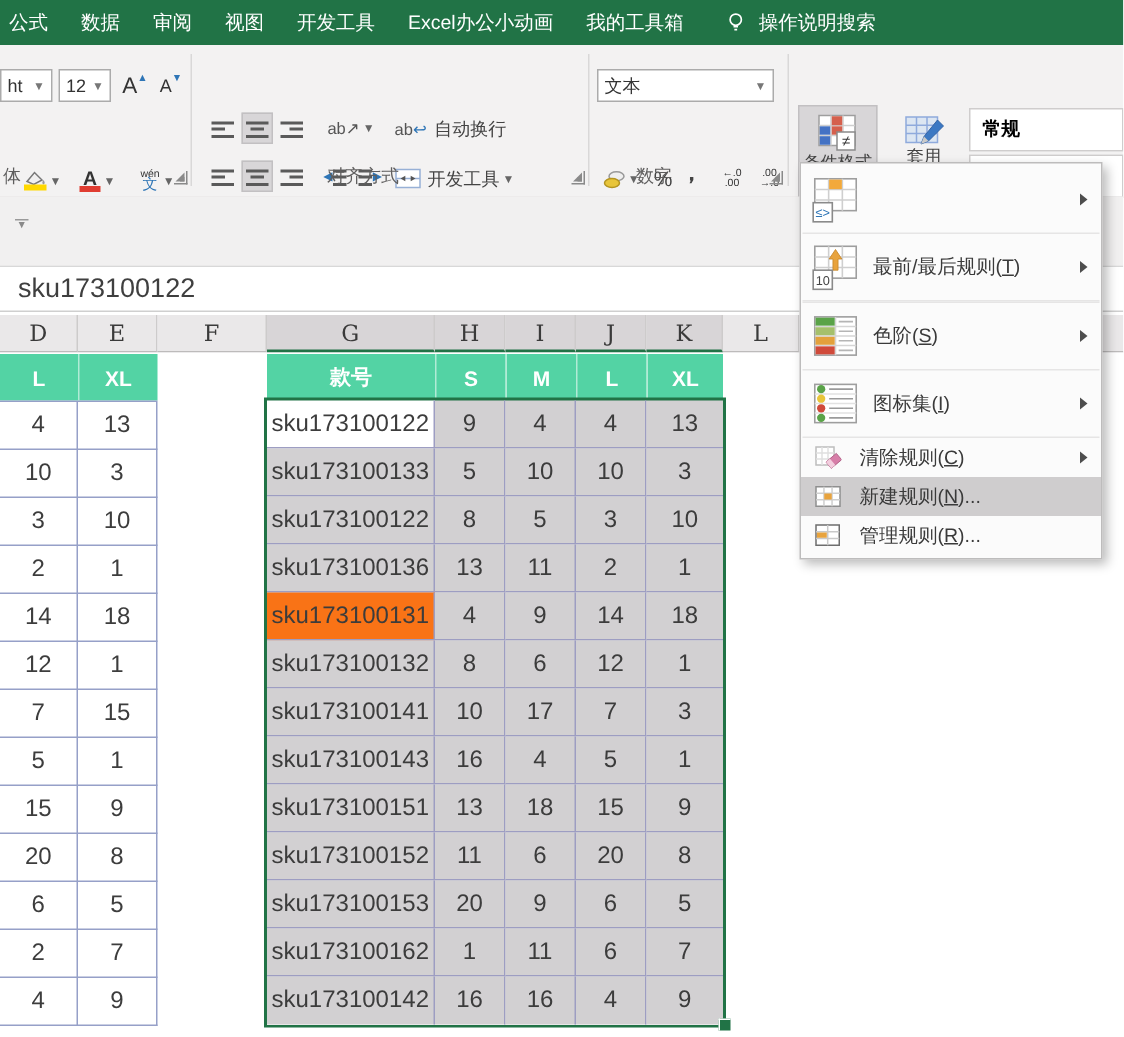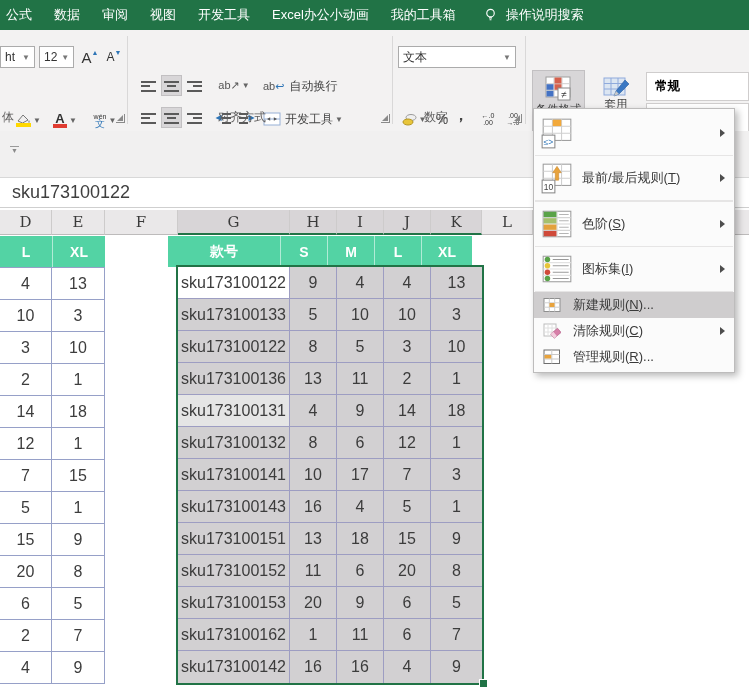--- a/index.html
+++ b/index.html
@@ -332,21 +332,21 @@
         <div class="ltcell">9</div>
         <div class="ltcell">20</div>
         <div class="ltcell">8</div>
         <div class="ltcell">6</div>
         <div class="ltcell">5</div>
         <div class="ltcell">2</div>
         <div class="ltcell">7</div>
         <div class="ltcell">4</div>
         <div class="ltcell">9</div>
       </div>
-    <div class="thdr" style="left:168px">
+    <div class="thdr" style="left:178px">
         <div class="thcell" style="width: 112px; background: rgb(83, 211, 164);">款号</div>
         <div class="thcell" style="width: 47px; background: rgb(83, 211, 164);">S</div>
         <div class="thcell" style="width: 47px; background: rgb(83, 211, 164);">M</div>
         <div class="thcell" style="width: 47px; background: rgb(83, 211, 164);">L</div>
         <div class="thcell" style="width: 51px; background: rgb(83, 211, 164);">XL</div>
       </div>
     <div class="mtgrid">
         <div class="mtcell" style="background: rgb(255, 255, 255);">sku173100122</div>
         <div class="mtcell" style="background: rgb(210, 208, 210);">9</div>
         <div class="mtcell" style="background: rgb(210, 208, 210);">4</div>
@@ -360,21 +360,21 @@
         <div class="mtcell" style="background: rgb(210, 208, 210);">sku173100122</div>
         <div class="mtcell" style="background: rgb(210, 208, 210);">8</div>
         <div class="mtcell" style="background: rgb(210, 208, 210);">5</div>
         <div class="mtcell" style="background: rgb(210, 208, 210);">3</div>
         <div class="mtcell lastc" style="background: rgb(210, 208, 210);">10</div>
         <div class="mtcell" style="background: rgb(210, 208, 210);">sku173100136</div>
         <div class="mtcell" style="background: rgb(210, 208, 210);">13</div>
         <div class="mtcell" style="background: rgb(210, 208, 210);">11</div>
         <div class="mtcell" style="background: rgb(210, 208, 210);">2</div>
         <div class="mtcell lastc" style="background: rgb(210, 208, 210);">1</div>
-        <div class="mtcell" style="background: #e5e5e5;">sku173100131</div>
+        <div class="mtcell" style="background: #f97316;">sku173100131</div>
         <div class="mtcell" style="background: rgb(210, 208, 210);">4</div>
         <div class="mtcell" style="background: rgb(210, 208, 210);">9</div>
         <div class="mtcell" style="background: rgb(210, 208, 210);">14</div>
         <div class="mtcell lastc" style="background: rgb(210, 208, 210);">18</div>
         <div class="mtcell" style="background: rgb(210, 208, 210);">sku173100132</div>
         <div class="mtcell" style="background: rgb(210, 208, 210);">8</div>
         <div class="mtcell" style="background: rgb(210, 208, 210);">6</div>
         <div class="mtcell" style="background: rgb(210, 208, 210);">12</div>
         <div class="mtcell lastc" style="background: rgb(210, 208, 210);">1</div>
         <div class="mtcell" style="background: rgb(210, 208, 210);">sku173100141</div>
@@ -462,40 +462,40 @@
             <circle cx="7" cy="7" r="2.6" fill="#5aa348"></circle>
             <circle cx="7" cy="13" r="2.6" fill="#e8c53a"></circle>
             <circle cx="7" cy="19" r="2.6" fill="#d04a3a"></circle>
             <circle cx="7" cy="25" r="2.6" fill="#5aa348"></circle>
             <path d="M12 7h15M12 13h15M12 19h15M12 25h15" stroke="#9a9a9a" fill="none"></path>
           </svg></span>
         <span class="lbl">图标集(<u>I</u>)</span>
         <span class="arr"></span>
       </div>
       <div class="msep"></div>
-      <div class="ma hl">
-        <span class="ic"><svg width="18" height="18" viewBox="0 0 18 18">
-            <rect x="1" y="2.5" width="16" height="13" fill="#fff" stroke="#8f8f8f"></rect>
-            <path d="M1 6.8h16M1 11.2h16M6.3 2.5v13M11.7 2.5v13" stroke="#cfcfcf" fill="none"></path>
-            <rect x="6.5" y="7" width="5" height="4" fill="#e8a33d"></rect>
-          </svg></span>
-        <span class="lbl">新建规则(<u>N</u>)...</span>
-      </div>
       <div class="ma">
         <span class="ic"><svg width="18" height="18" viewBox="0 0 18 18">
             <rect x="1" y="2" width="12" height="12" fill="#fff" stroke="#bdbdbd"></rect>
             <path d="M1 6h12M1 10h12M5 2v12M9 2v12" stroke="#e0e0e0" fill="none"></path>
             <g transform="rotate(-40 12 11)">
               <rect x="8" y="9" width="9" height="5.5" fill="#d77ea8" stroke="#b05f86" stroke-width=".6"></rect>
               <rect x="8" y="9" width="3.5" height="5.5" fill="#f3cede"></rect>
             </g>
           </svg></span>
         <span class="lbl">清除规则(<u>C</u>)</span>
         <span class="arr"></span>
       </div>
+      <div class="ma hl">
+        <span class="ic"><svg width="18" height="18" viewBox="0 0 18 18">
+            <rect x="1" y="2.5" width="16" height="13" fill="#fff" stroke="#8f8f8f"></rect>
+            <path d="M1 6.8h16M1 11.2h16M6.3 2.5v13M11.7 2.5v13" stroke="#cfcfcf" fill="none"></path>
+            <rect x="6.5" y="7" width="5" height="4" fill="#e8a33d"></rect>
+          </svg></span>
+        <span class="lbl">新建规则(<u>N</u>)...</span>
+      </div>
       <div class="ma">
         <span class="ic"><svg width="18" height="18" viewBox="0 0 18 18">
             <rect x="1" y="2" width="15.5" height="13.5" fill="#fff" stroke="#6e6e6e"></rect>
             <path d="M1 6.5h15.5M1 11h15.5M8.8 2v13.5" stroke="#c9c9c9" fill="none"></path>
             <rect x="1.6" y="7" width="6.6" height="3.5" fill="#e8a33d"></rect>
           </svg></span>
         <span class="lbl">管理规则(<u>R</u>)...</span>
       </div>
     </div>
 

